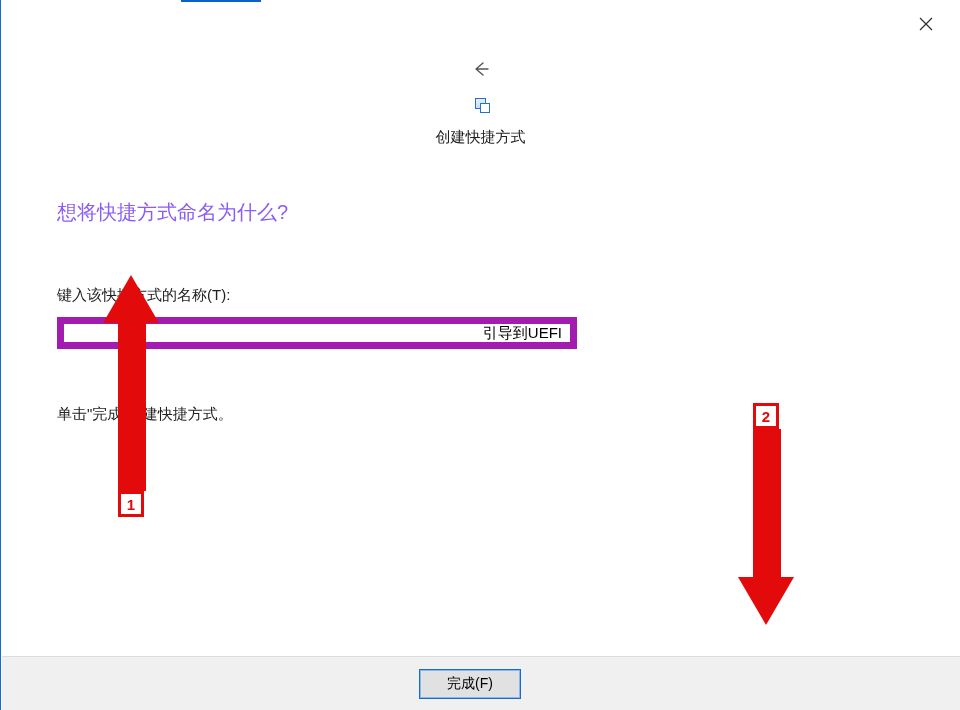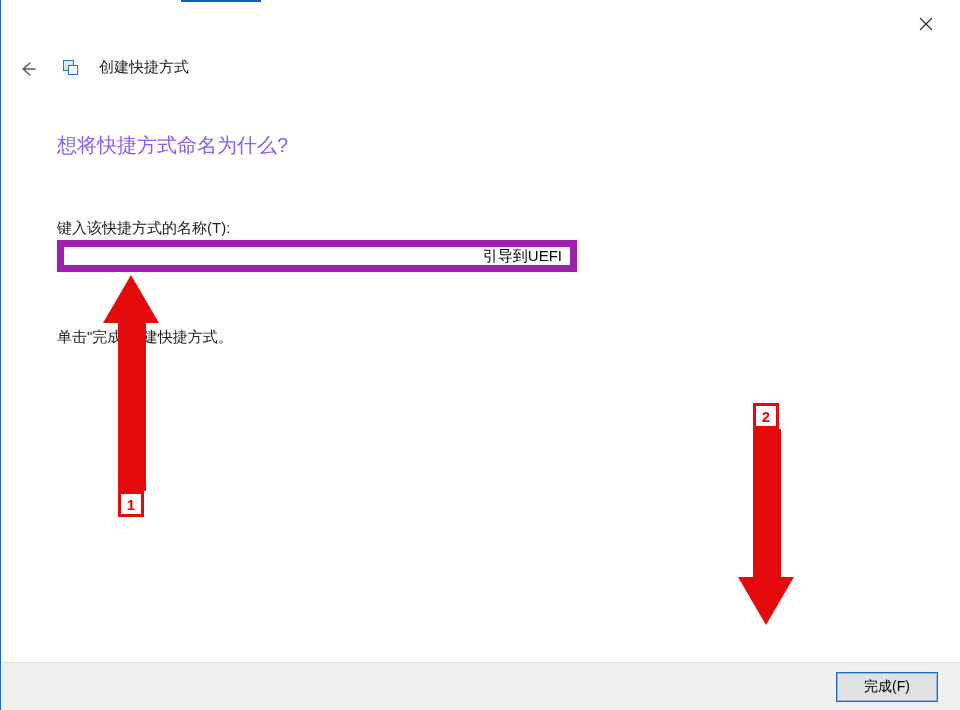--- a/index.html
+++ b/index.html
@@ -33,23 +33,24 @@
       width: 40px;
       height: 28px;
       display: flex;
       align-items: center;
       justify-content: center;
       cursor: pointer;
     }
     .close-x svg { width: 14px; height: 14px; }
     .header-row {
       display: flex;
-      align-items: flex-start;
+      align-items: center;
       gap: 16px;
       padding: 20px 16px 0 16px;
+      flex-direction: column;
     }
     .back-arrow {
       width: 22px;
       height: 22px;
       display: flex;
       align-items: center;
       justify-content: center;
       color: #666;
       cursor: pointer;
     }
@@ -87,45 +88,45 @@
     }
     .headline {
       color: #8b5cf6;
       font-size: 20px;
       font-weight: 400;
       margin-bottom: 60px;
     }
     .field-label {
       color: #222;
       font-size: 15px;
-      margin-bottom: 2px;
+      margin-bottom: 12px;
     }
     .name-input {
       width: 520px;
       height: 32px;
       border: 7px solid #a21caf;
       padding: 0 8px;
       font-size: 15px;
       font-family: inherit;
       outline: none;
       text-align: right;
     }
     .hint {
       margin-top: 56px;
       color: #222;
       font-size: 15px;
     }
     .button-bar {
       position: absolute;
       left: 1px; right: 0; bottom: 0;
-      height: 48px;
+      height: 54px;
       background: #f0f0f0;
       border-top: 1px solid #dcdcdc;
       display: flex;
-      justify-content: flex-end;
+      justify-content: center;
       align-items: center;
       gap: 18px;
       padding-right: 22px;
     }
     .btn {
       min-width: 102px;
       height: 30px;
       background: #e1e1e1;
       border: 1px solid #adadad;
       font-size: 14px;

